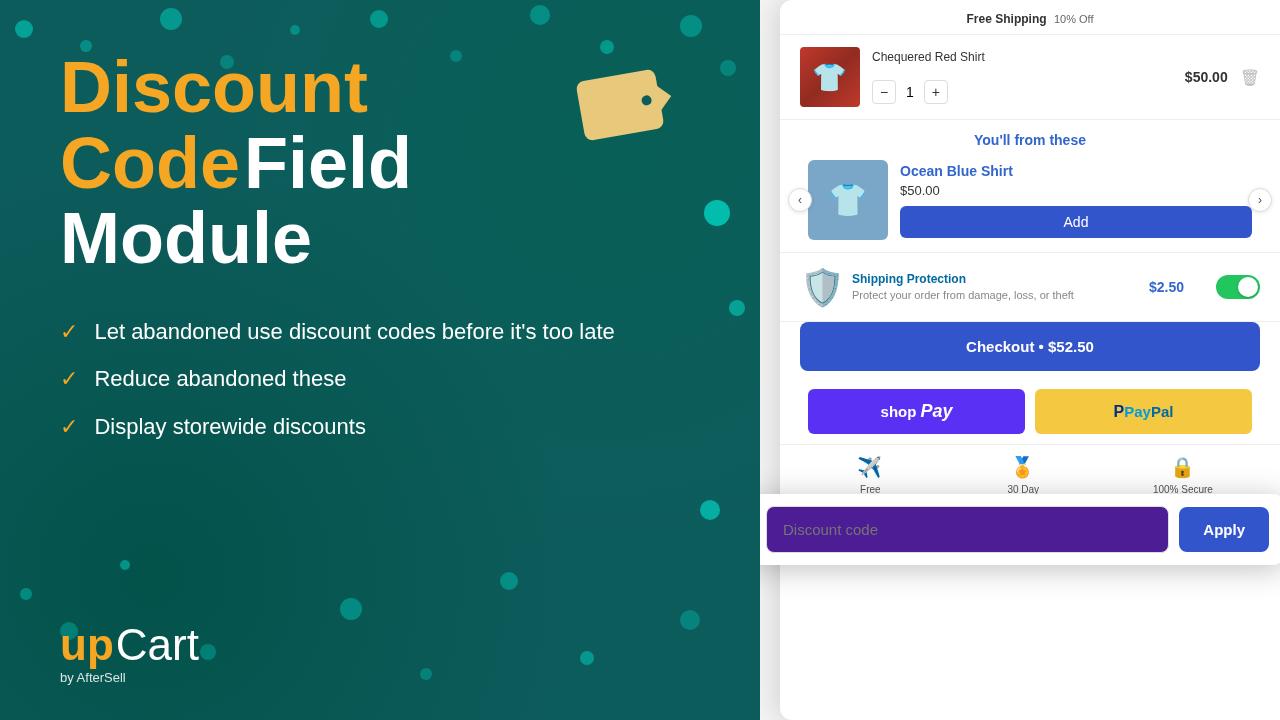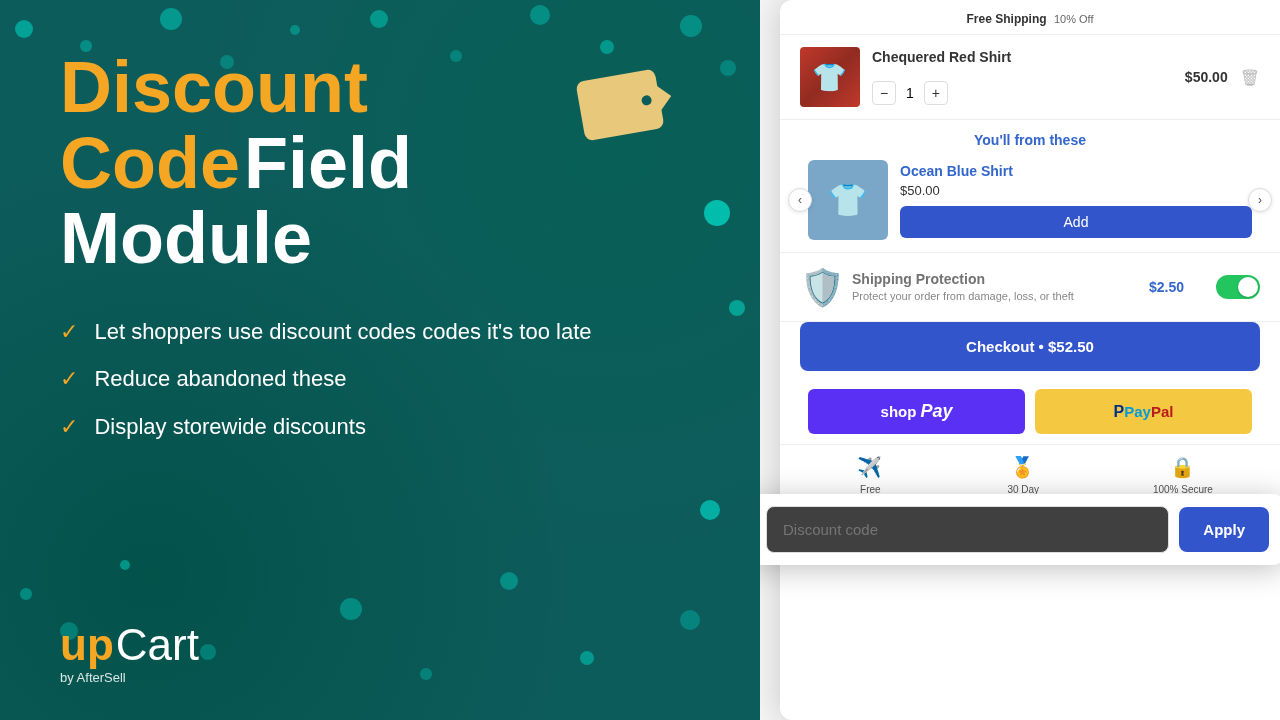--- a/index.html
+++ b/index.html
@@ -197,22 +197,22 @@
       justify-content: center;
     }
     .shirt-img::after {
       content: '👕';
       font-size: 28px;
     }
     .item-details {
       flex: 1;
     }
     .item-name {
-      font-size: 14px;
-      font-weight: 700;
+      font-size: 12px;
+      font-weight: 400;
       color: #333;
       margin-bottom: 16px;
     }
     .item-qty {
       display: flex;
       align-items: center;
       gap: 10px;
     }
     .qty-btn {
       width: 24px;
@@ -337,23 +337,23 @@
       flex-shrink: 0;
       position: relative;
     }
     .shield-icon-svg {
       font-size: 36px;
     }
     .protection-info {
       flex: 1;
     }
     .protection-title {
-      font-size: 14px;
+      font-size: 12px;
       font-weight: 700;
-      color: #737373;
+      color: #0369a1;
       margin-bottom: 2px;
     }
     .protection-subtitle {
       font-size: 11px;
       color: #888;
       line-height: 1.3;
     }
     .protection-price {
       font-size: 14px;
       font-weight: 700;
@@ -397,21 +397,21 @@
       align-items: center;
     }
     .discount-input {
       flex: 1;
       padding: 14px 16px;
       border: 1.5px solid #ddd;
       border-radius: 8px;
       font-size: 15px;
       color: #aaa;
       outline: none;
-      background: #404040;
+      background: #4c1d95;
     }
     .apply-btn {
       background: #3355cc;
       color: white;
       border: none;
       padding: 14px 24px;
       border-radius: 8px;
       font-size: 15px;
       font-weight: 600;
       cursor: pointer;
@@ -531,21 +531,21 @@
     <div style="display:flex;gap:4px;align-items:baseline;">
       <span class="headline-yellow">Code</span>
       <span class="headline-white">Field</span>
     </div>
     <span class="headline-white">Module</span>
   </div>
 
   <div class="features">
     <div class="feature-item">
       <span class="check-icon">✓</span>
-      <span class="feature-text">Let shoppers use discount codes codes it's too late</span>
+      <span class="feature-text">Let abandoned use discount codes before it's too late</span>
     </div>
     <div class="feature-item">
       <span class="check-icon">✓</span>
       <span class="feature-text">Reduce abandoned these</span>
     </div>
     <div class="feature-item">
       <span class="check-icon">✓</span>
       <span class="feature-text">Display storewide discounts</span>
     </div>
   </div>
@@ -621,21 +621,21 @@
     </div>
 
     <div class="payment-row">
       <button class="shoppay-btn">
         <span>shop</span>
         <span style="font-style:italic;font-size:18px;">Pay</span>
       </button>
       <button class="paypal-btn">
         <span style="color:#003087;font-weight:900;font-size:16px;">P </span>
         <span style="color:#009cde;font-weight:700;font-size:15px;">Pay</span>
-        <span style="color:#b91c1c;font-weight:700;font-size:15px;">Pal</span>
+        <span style="color:#0369a1;font-weight:700;font-size:15px;">Pal</span>
       </button>
     </div>
 
     <div class="trust-badges">
       <div class="trust-item">
         <span class="trust-icon">✈️</span>
         <span class="trust-text">Free<br>Worldwide<br>Shipping</span>
       </div>
       <div class="trust-item">
         <span class="trust-icon">🏅</span>

